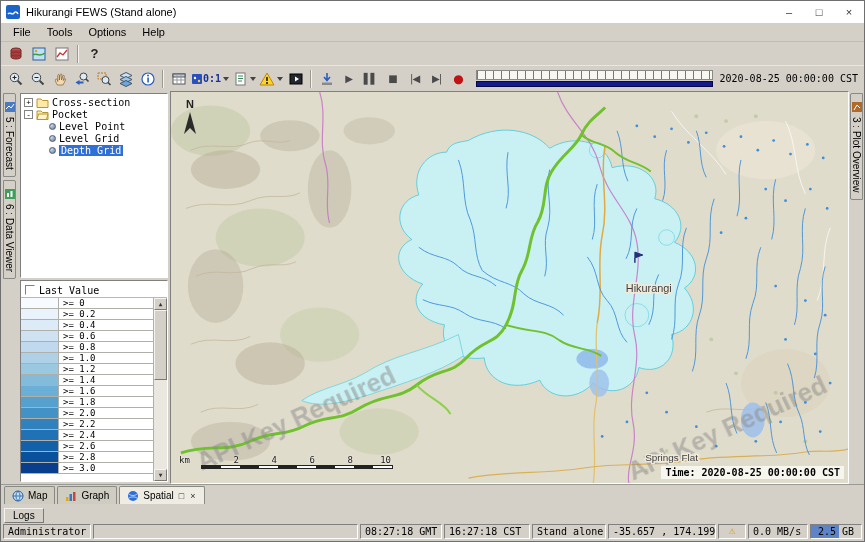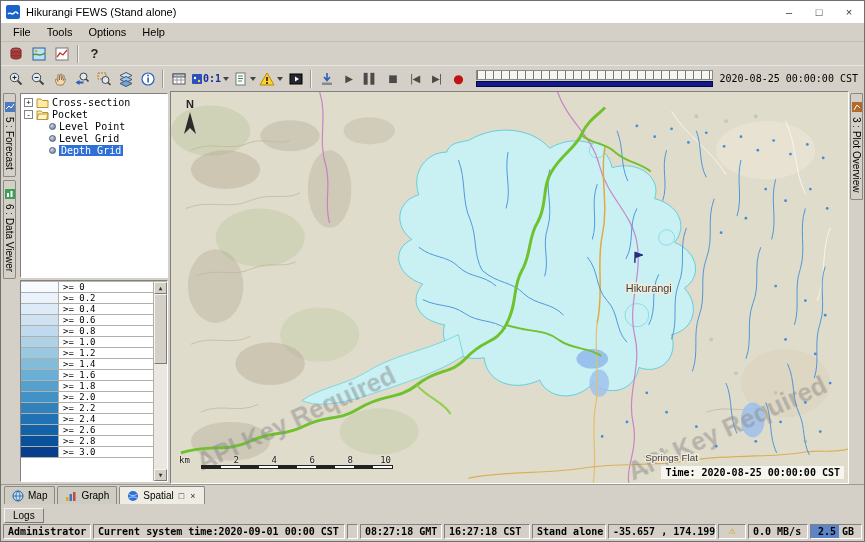--- a/index.html
+++ b/index.html
@@ -75,21 +75,21 @@
   .maptime { position:absolute; right:4px; bottom:4px; background:rgba(250,250,244,0.85); padding:1px 4px; font-family:"DejaVu Sans Mono",monospace; font-size:10px; font-weight:bold; }
   
   .bottomtabs { height:20px; border-top:1px solid #9a9a94; display:flex; align-items:flex-end; padding:1px 0 0 3px; gap:2px; flex:0 0 auto; }
   .btab { height:18px; display:flex; align-items:center; gap:4px; padding:0 7px; border:1px solid #8a8a84; border-bottom:none; background:#cfccc2; font-size:10px; border-radius:2px 2px 0 0; }
   .btab.active { background:#efece4; }
   .tab-mini { font-size:9px; color:#333; padding:0 1px; }
   
   .logsrow { height:19px; display:flex; align-items:flex-end; padding-left:3px; flex:0 0 auto; }
   .logsbtn { height:15px; padding:0 8px; background:#d4d0c8; border:1px solid; border-color:#f5f4f0 #7b7b73 #7b7b73 #f5f4f0; font-size:10px; line-height:13px; }
   .statusbar { height:18px; display:flex; gap:2px; padding:1px 2px; flex:0 0 auto; font-family:"DejaVu Sans Mono",monospace; font-size:10px; }
-  .seg { border:1px solid; border-color:#808080 #fff #fff #808080; height:15px; line-height:13px; padding:0 4px; white-space:nowrap; overflow:hidden; flex:0 0 auto;font-weight:bold; }
+  .seg { border:1px solid; border-color:#808080 #fff #fff #808080; height:15px; line-height:13px; padding:0 4px; white-space:nowrap; overflow:hidden; flex:0 0 auto; }
   .seg-user{width:88px}.seg-time{width:252px}.seg-spacer{flex:1}.seg-gmt{width:82px}
   .seg-cst{width:86px}.seg-mode{width:74px}.seg-coords{width:108px}
   .seg-warn{width:28px; text-align:center; color:#d99e10; font-size:11px; line-height:12px;}
   .seg-rate{width:60px; text-align:left}
   .seg-mem{width:52px; position:relative; text-align:center; padding:0;}
   .seg-mem .fill{position:absolute; left:0; top:0; bottom:0; width:55%; background:#5d84c6;}
   .seg-mem .memtext{position:relative; z-index:1;}
 </style>
 </head>
 <body>
@@ -307,20 +307,24 @@
           <span class="bullet"></span>
           <span class="tlabel">Level Grid</span>
         </div>
         <div class="trow child">
           <span class="bullet"></span>
           <span class="tlabel selected">Depth Grid</span>
         </div>
       </div>
 
       <div class="legendbox sunken">
+        <div class="legend-header">
+          <span class="checkbox"></span>
+          <span>Last Value</span>
+        </div>
         <div class="legend-body">
           <div class="legend-rows">
 
               <div class="lrow">
                 <span class="swatch" style="background: rgb(247, 251, 255);"></span>
                 <span class="llabel">&gt;= 0</span>
               </div>
 
               <div class="lrow">
                 <span class="swatch" style="background: rgb(234, 242, 251);"></span>
@@ -617,21 +621,20 @@
       <span class="tab-mini">×</span>
     </span>
   </div>
 
   <div class="logsrow">
     <span class="logsbtn">Logs</span>
   </div>
 
   <div class="statusbar">
     <span class="seg seg-user">Administrator</span>
-    <span class="seg seg-time">Current system time:2020-09-01 00:00 CST</span>
     <span class="seg seg-spacer"></span>
     <span class="seg seg-gmt">08:27:18 GMT</span>
     <span class="seg seg-cst">16:27:18 CST</span>
     <span class="seg seg-mode">Stand alone</span>
     <span class="seg seg-coords">-35.657 , 174.199</span>
     <span class="seg seg-warn">⚠</span>
     <span class="seg seg-rate">0.0 MB/s</span>
     <span class="seg seg-mem"><span class="fill"></span><span class="memtext">2.5 GB</span></span>
   </div>
 

